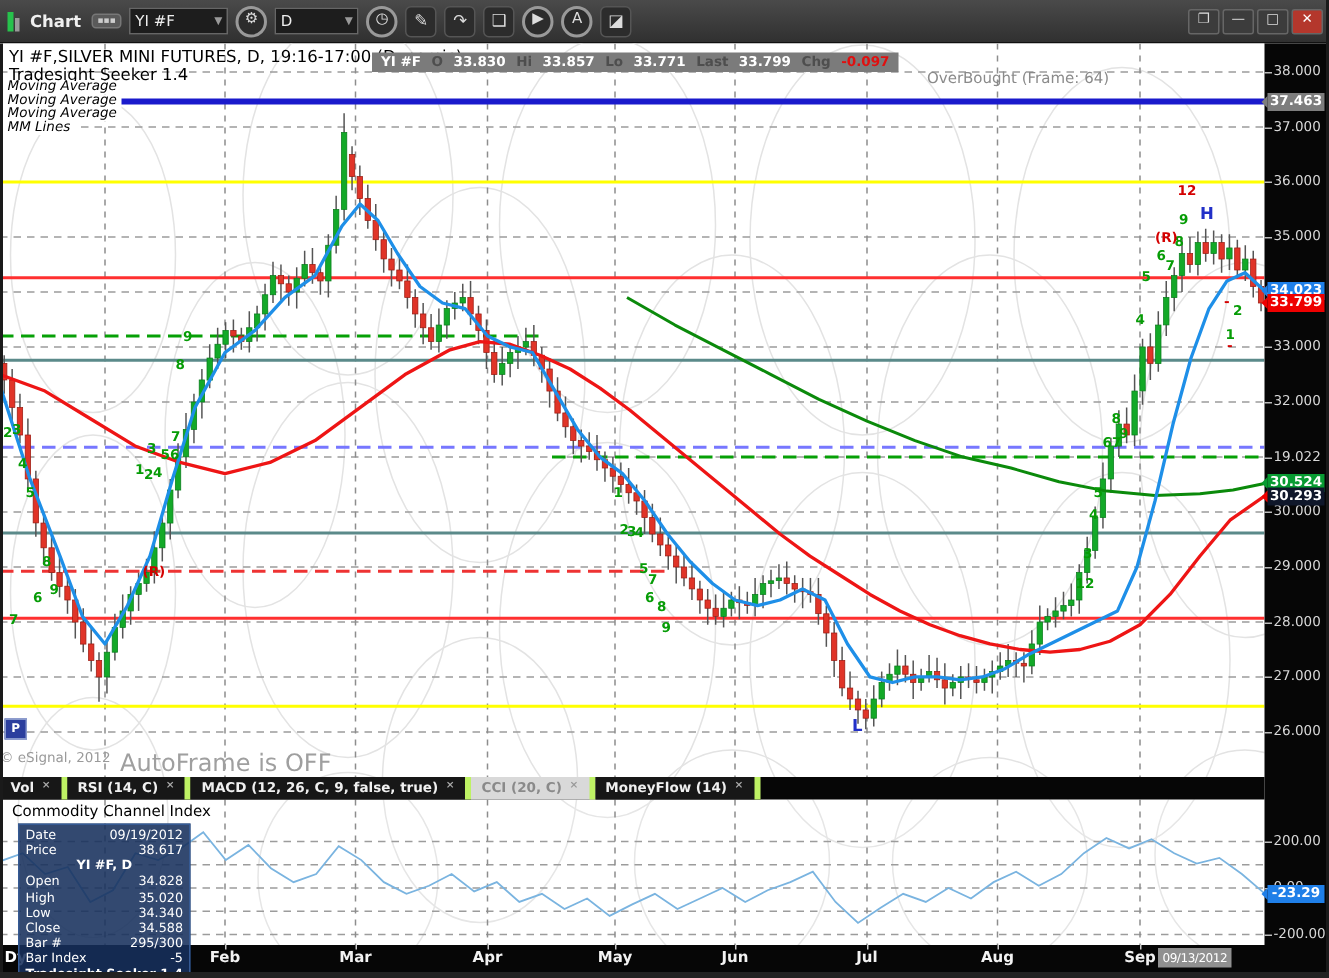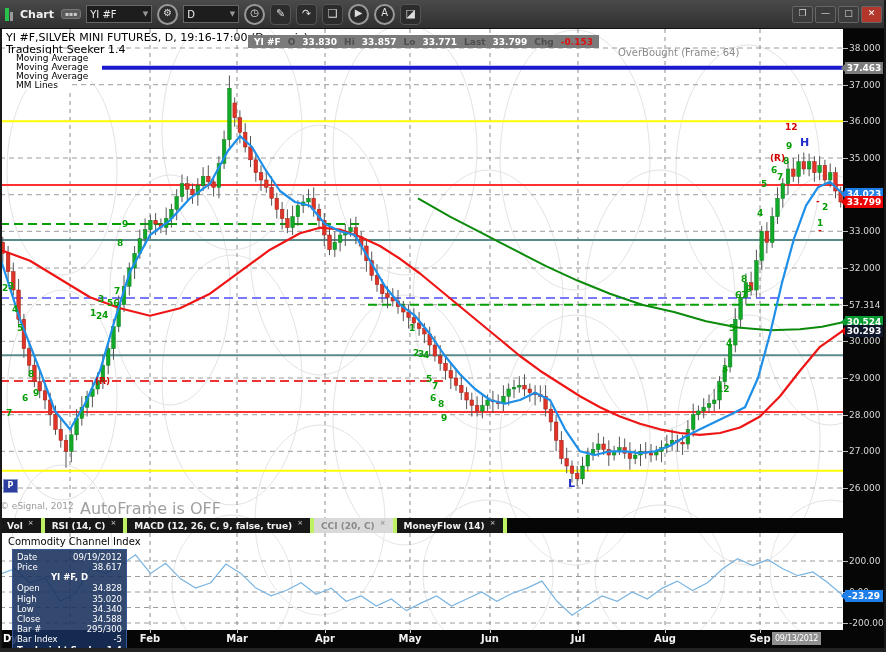--- a/index.html
+++ b/index.html
@@ -22,21 +22,21 @@
     color:#ddd;font-size:11px;line-height:17px;text-align:center;}
   .tb-btn.round{border-radius:50%;border:2px solid #999;width:17px;height:17px;line-height:14px;font-size:10px;}
   #winbtns{margin-left:auto;display:flex;gap:2px;padding-right:4px;}
   .wbtn{width:19px;height:15px;background:#3c3c3c;border:1px solid #666;border-radius:2px;
     color:#ddd;font-size:9px;line-height:13px;text-align:center;}
   .wbtn.close{background:#b4372c;color:#fff;font-weight:bold;}
   
   #price-svg{position:absolute;left:0;top:29px;background:#fff;}
   #cci-svg{position:absolute;left:0;top:533px;background:#fff;}
   .hdr{position:absolute;left:6px;color:#000;font-size:11px;z-index:6;background:transparent;}
-  .chip{position:absolute;left:2px;background:#fff;color:#000;font-size:9px;padding:0 14px;z-index:6;line-height:9px;}
+  .chip{position:absolute;left:2px;background:#fff;color:#000;font-size:9px;padding:0 3px;z-index:6;line-height:9px;font-style:italic;}
   #quote-strip{position:absolute;left:248px;top:35px;height:13px;z-index:7;
     background:#7b7b7b;display:flex;align-items:center;gap:7px;padding:0 6px;font-size:9px;font-weight:bold;}
   #quote-strip .lb{color:#4e4e4e;}
   #quote-strip .vl{color:#fff;}
   #quote-strip .neg{color:#e01010;}
   #overbought{position:absolute;left:618px;top:47px;color:#8a8a8a;font-size:10px;z-index:6;}
   #copyright{position:absolute;left:0;top:501px;color:#9a9a9a;font-size:9px;z-index:6;}
   #autoframe{position:absolute;left:80px;top:499px;color:#9f9f9f;font-size:16px;z-index:6;}
   #p-badge{position:absolute;left:3px;top:479px;width:13px;height:12px;background:#2c3f9e;border:1px solid #8899cc;
     color:#fff;font-size:8px;font-weight:bold;text-align:center;line-height:12px;z-index:6;}
@@ -546,21 +546,21 @@
     <span class="vl">YI #F</span>
     <span class="lb">O</span>
     <span class="vl">33.830</span>
     <span class="lb">Hi</span>
     <span class="vl">33.857</span>
     <span class="lb">Lo</span>
     <span class="vl">33.771</span>
     <span class="lb">Last</span>
     <span class="vl">33.799</span>
     <span class="lb">Chg</span>
-    <span class="neg">-0.153</span>
+    <span class="neg">-0.097</span>
   </div>
 
   <div id="overbought">OverBought (Frame: 64)</div>
   <div id="copyright">© eSignal, 2012</div>
   <div id="autoframe">AutoFrame is OFF</div>
   <div id="p-badge">P</div>
 
   <div id="tabbar">
       <div class="tab">
         <span>Vol</span>
@@ -662,21 +662,21 @@
     </div>
 
   <div id="right-axis">
       <div class="ptick" style="top: 14px;">38.000</div>
       <div class="ptick" style="top: 50.667px;">37.000</div>
       <div class="ptick" style="top: 87.334px;">36.000</div>
       <div class="ptick" style="top: 124.001px;">35.000</div>
       <div class="ptick" style="top: 160.668px;">34.000</div>
       <div class="ptick" style="top: 197.335px;">33.000</div>
       <div class="ptick" style="top: 234.002px;">32.000</div>
-      <div class="ptick" style="top: 270.669px;">57.314</div>
+      <div class="ptick" style="top: 270.669px;">19.022</div>
       <div class="ptick" style="top: 307.336px;">30.000</div>
       <div class="ptick" style="top: 344.003px;">29.000</div>
       <div class="ptick" style="top: 380.67px;">28.000</div>
       <div class="ptick" style="top: 417.337px;">27.000</div>
       <div class="ptick" style="top: 454.004px;">26.000</div>
       <div class="ptick" style="top: 527px;">200.00</div>
       <div class="ptick" style="top: 558px;">0.00</div>
       <div class="ptick" style="top: 589px;">-200.00</div>
       <div class="abadge" style="background: rgb(125, 125, 125); top: 32.6902px;">37.463<span style="position: absolute; left: -8px; top: 2px; border-width: 4px; border-style: solid; border-color: transparent rgb(125, 125, 125) transparent transparent; border-image: initial;"></span></div>
       <div class="abadge" style="background: rgb(31, 127, 232); top: 158.825px;">34.023<span style="position: absolute; left: -8px; top: 2px; border-width: 4px; border-style: solid; border-color: transparent rgb(31, 127, 232) transparent transparent; border-image: initial;"></span></div>

